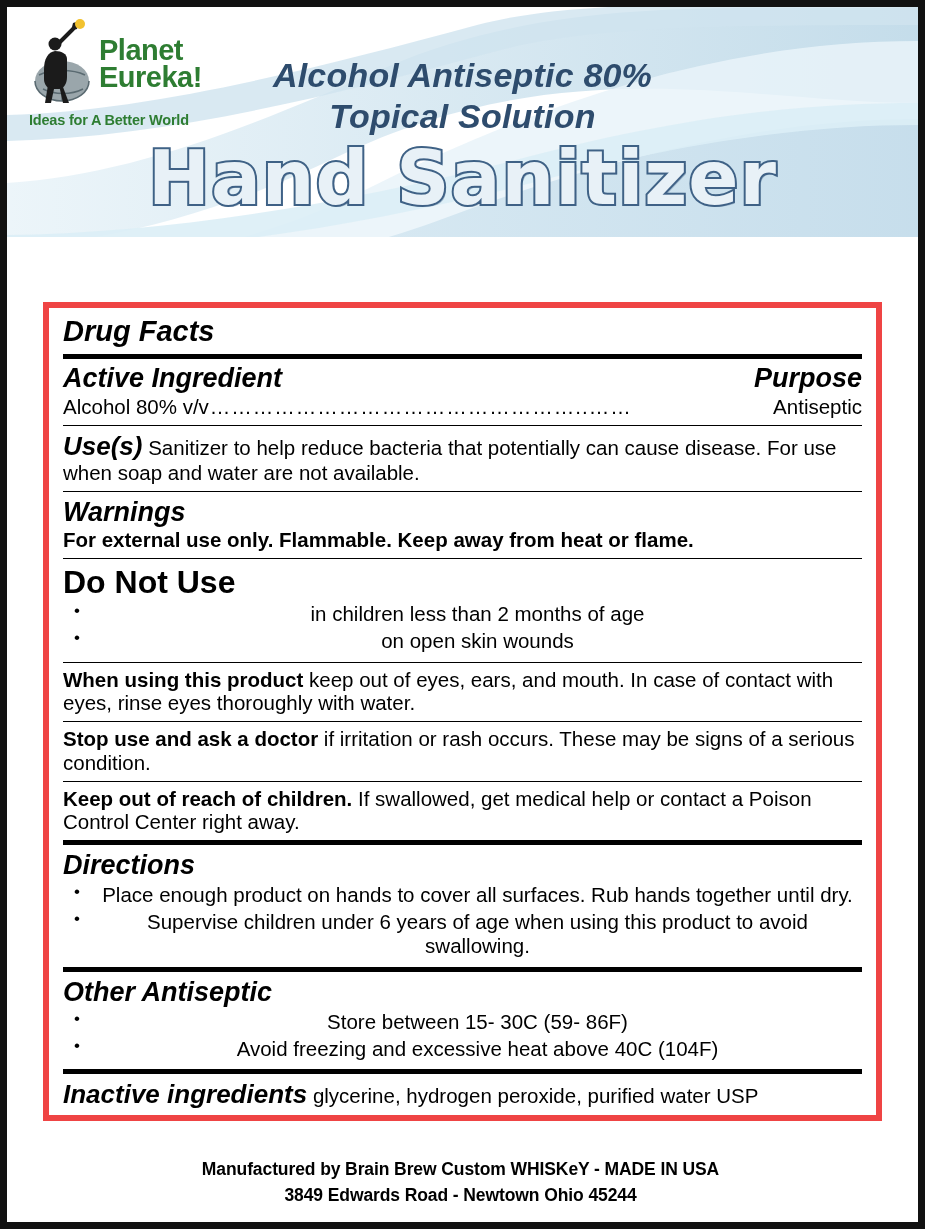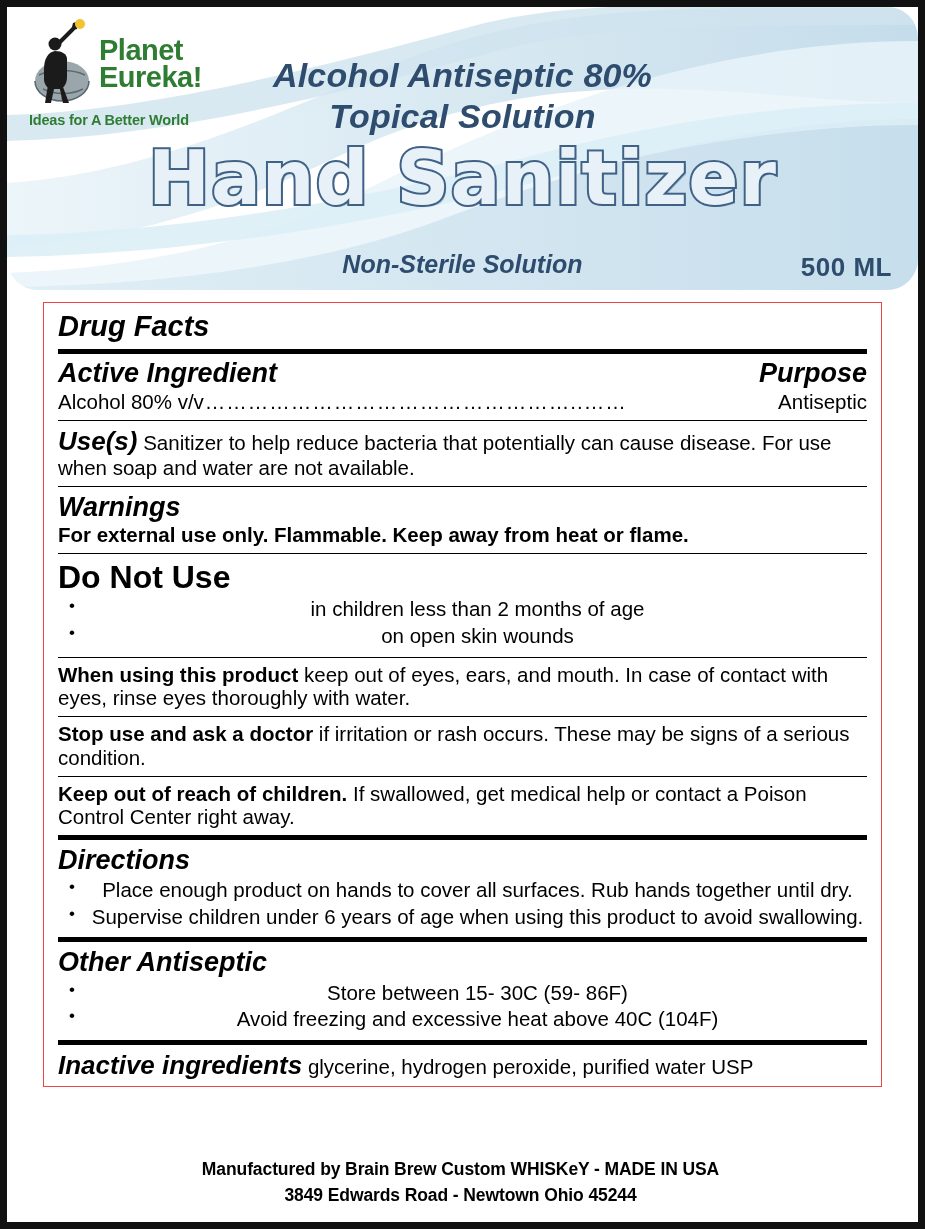--- a/index.html
+++ b/index.html
@@ -20,24 +20,23 @@
     height: 1229px;
     box-sizing: border-box;
     border: 7px solid #111;
     background: #fff;
     overflow: hidden;
   }
 
   
   .header {
     position: relative;
-    height: 283px;
+    height: 230px;
     overflow: hidden;
     background: #ffffff;
-    border-radius: 31px;
   }
   .swoosh-layer {
     position: absolute;
     inset: 0;
     pointer-events: none;
   }
   .logo-block {
     position: absolute;
     left: 22px;
     top: 12px;
@@ -134,21 +133,21 @@
     color: #2e4c6d;
     letter-spacing: 0.5px;
   }
 
   
   .facts {
     position: absolute;
     left: 36px;
     right: 36px;
     top: 295px;
-    border: 1px solid #ef4444;
+    border: 6px solid #ef4444;
     background: #fff;
     box-sizing: border-box;
   }
   .facts-inner { padding: 0 14px; }
 
   .rule-thick { border-bottom: 5px solid #000; }
   .rule-thin  { border-bottom: 1.5px solid #000; }
 
   .sec { padding: 5px 0 6px 0; }
 

